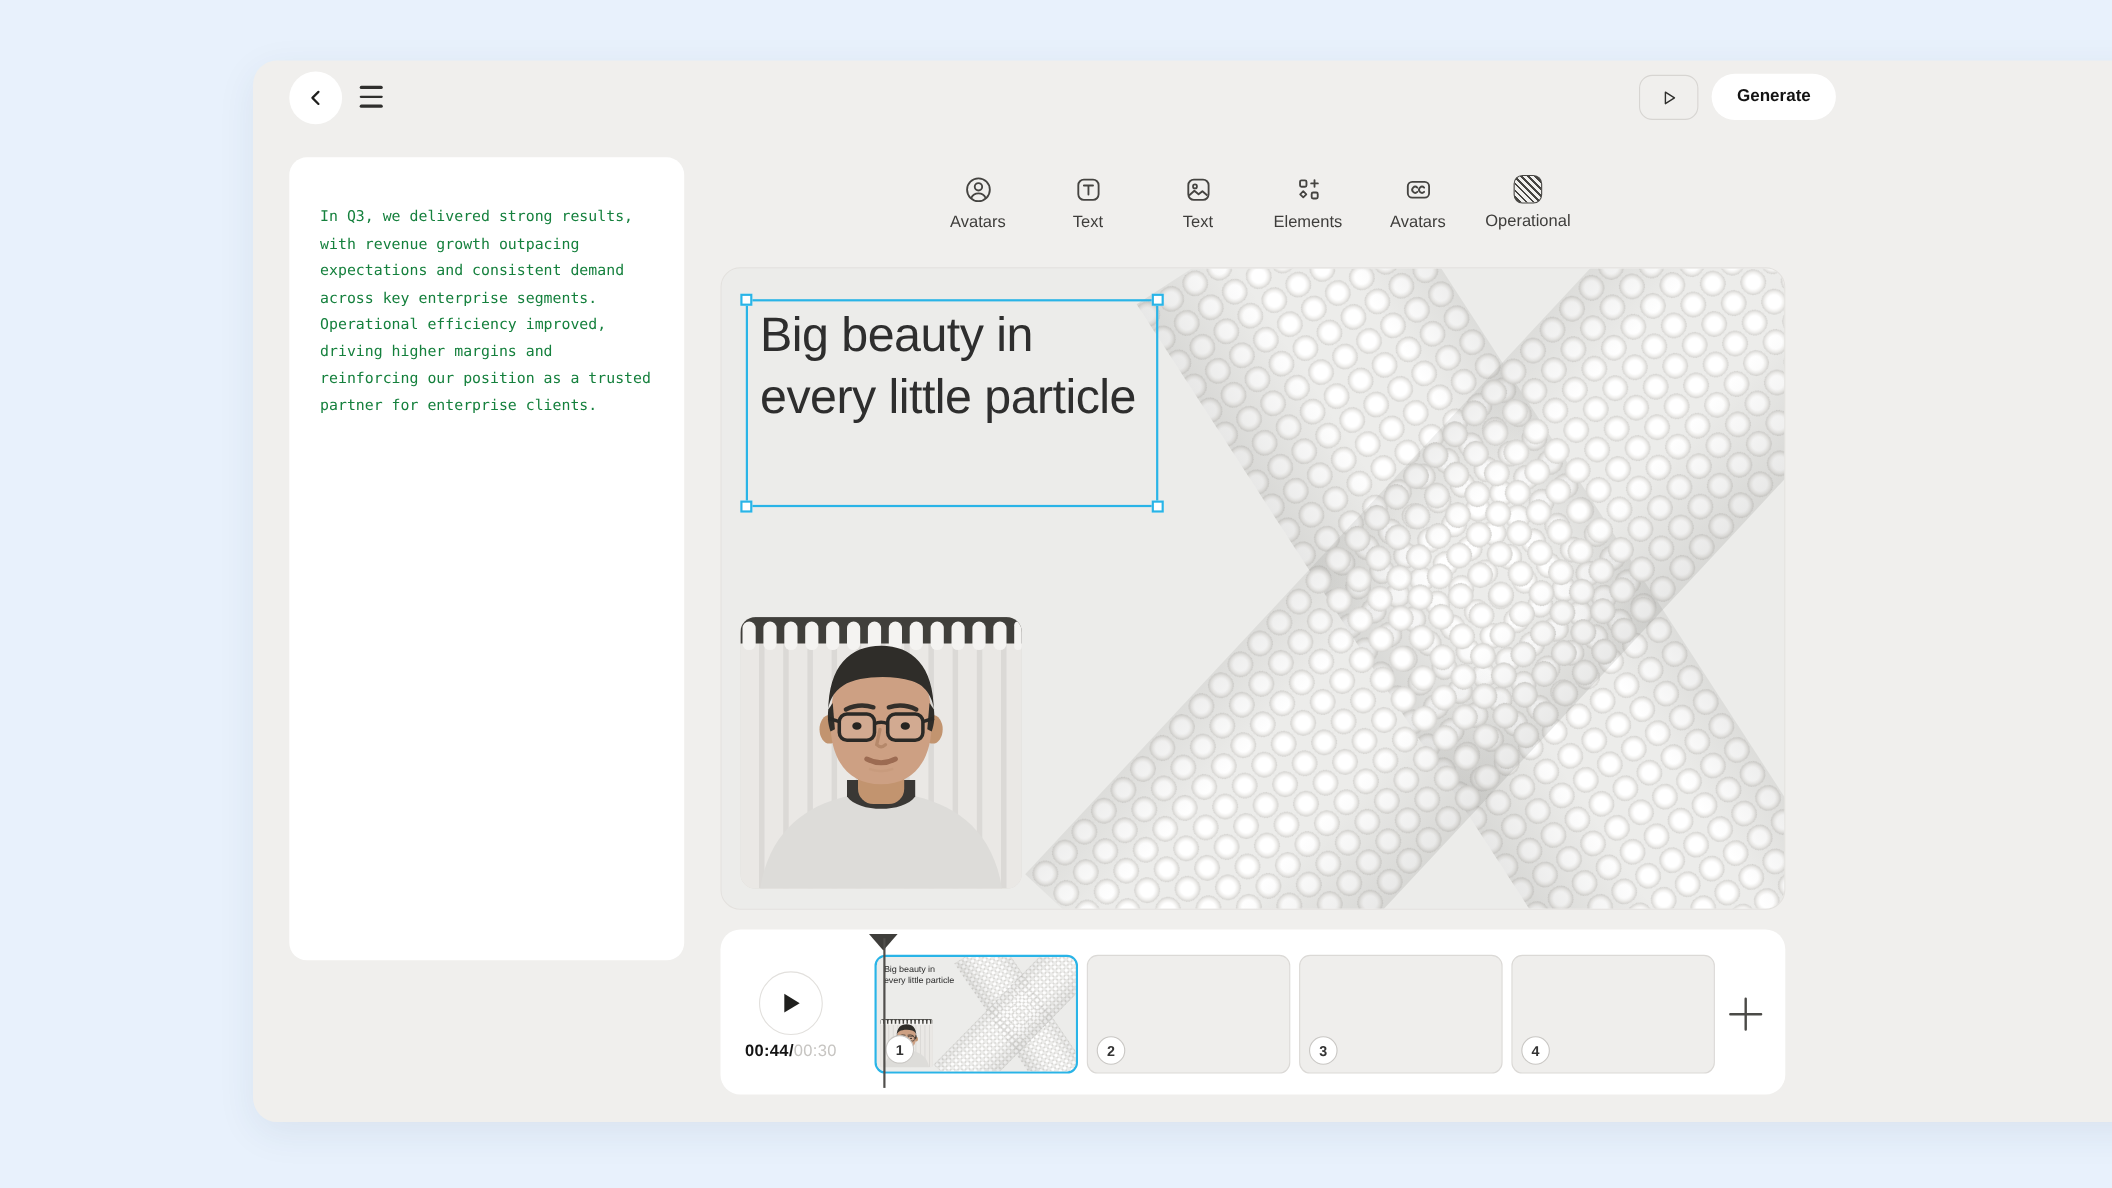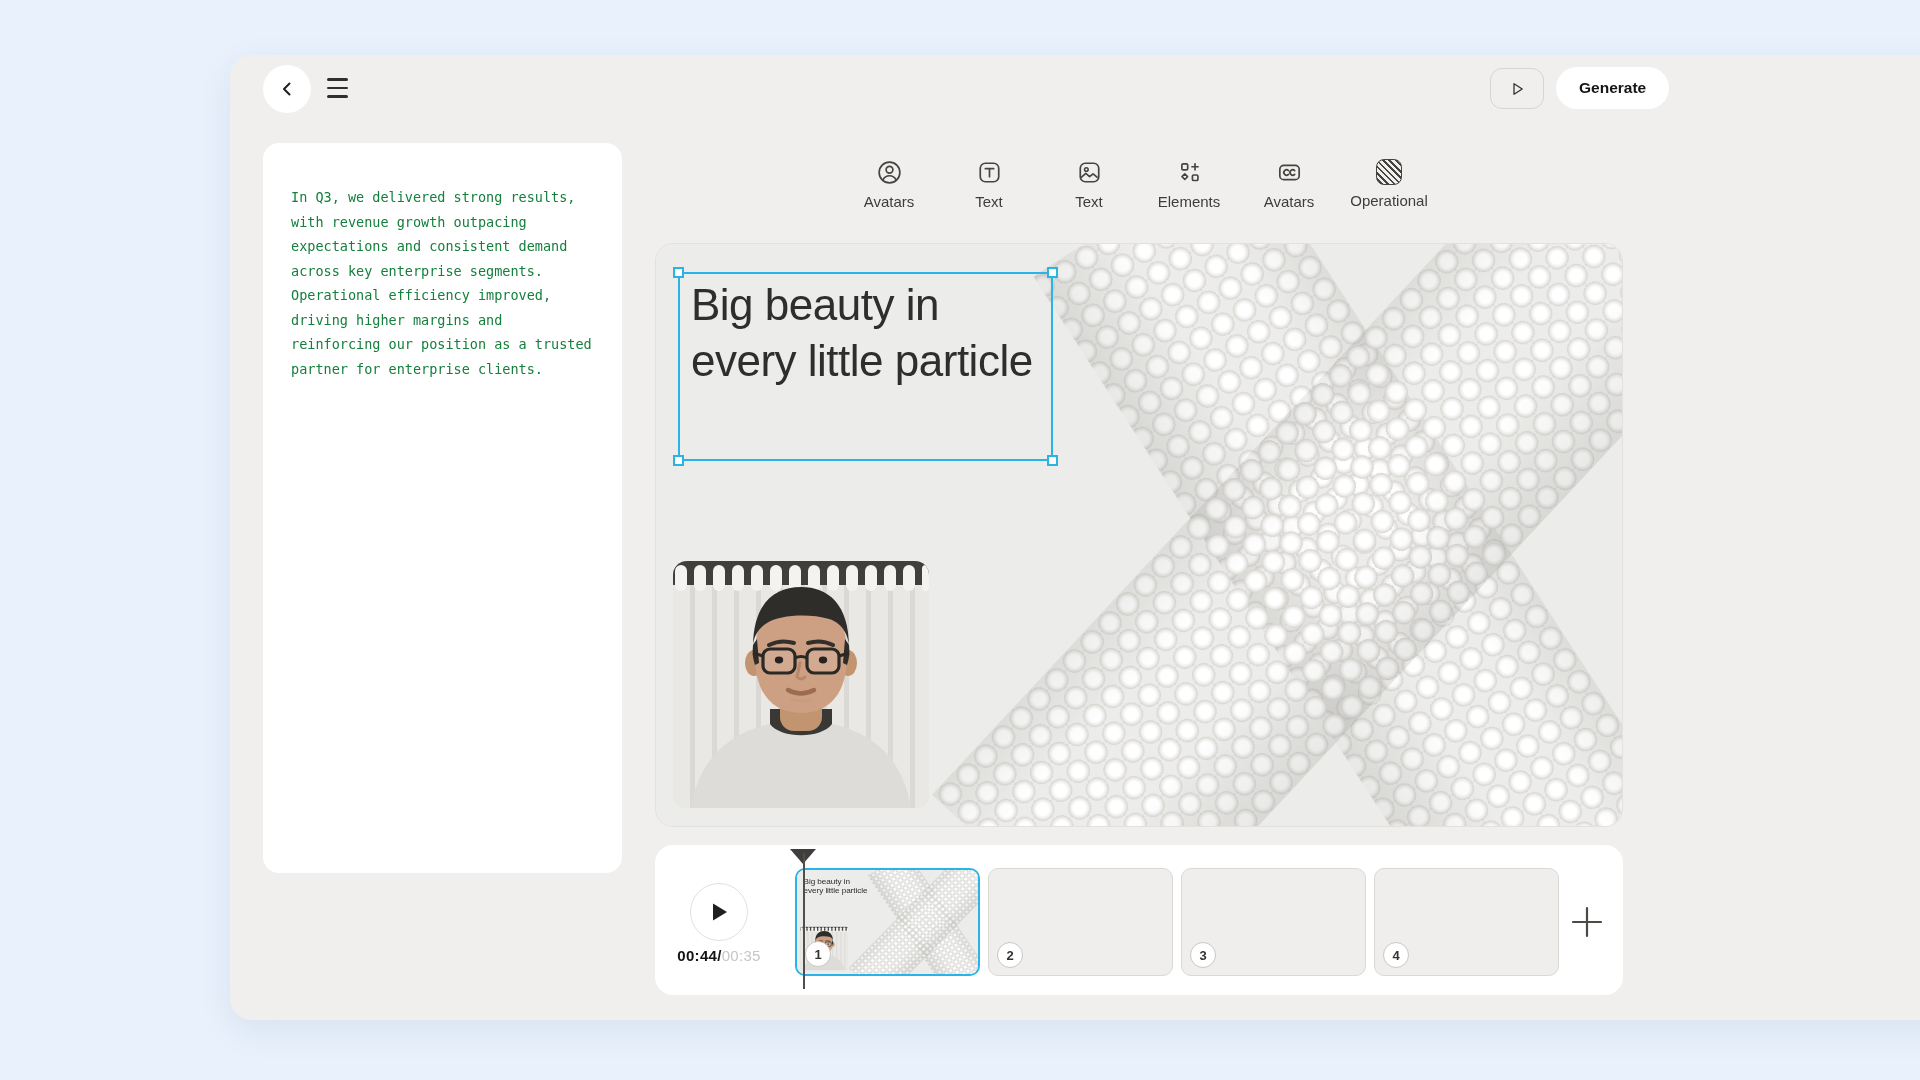--- a/index.html
+++ b/index.html
@@ -251,21 +251,21 @@
     </div>
   </div>
 
   <div class="timeline">
     <div class="tl-play">
       <svg width="20" height="22" viewBox="0 0 20 22">
         <polygon points="4,2.5 18,11 4,19.5" fill="#1f1f1d"></polygon>
       </svg>
     </div>
     <div class="tl-time">
-      <span class="cur">00:44/</span><span class="tot">00:35</span>
+      <span class="cur">00:44/</span><span class="tot">00:30</span>
     </div>
 
     <div class="scenes">
       <div class="scene selected">
         <div class="thumb-scale">
           <div class="slide-content">
             <div class="rope rope-desc"></div>
             <div class="rope rope-asc"></div>
             <div class="headline">Big beauty in every little particle</div>
             <div class="avatar-box">

